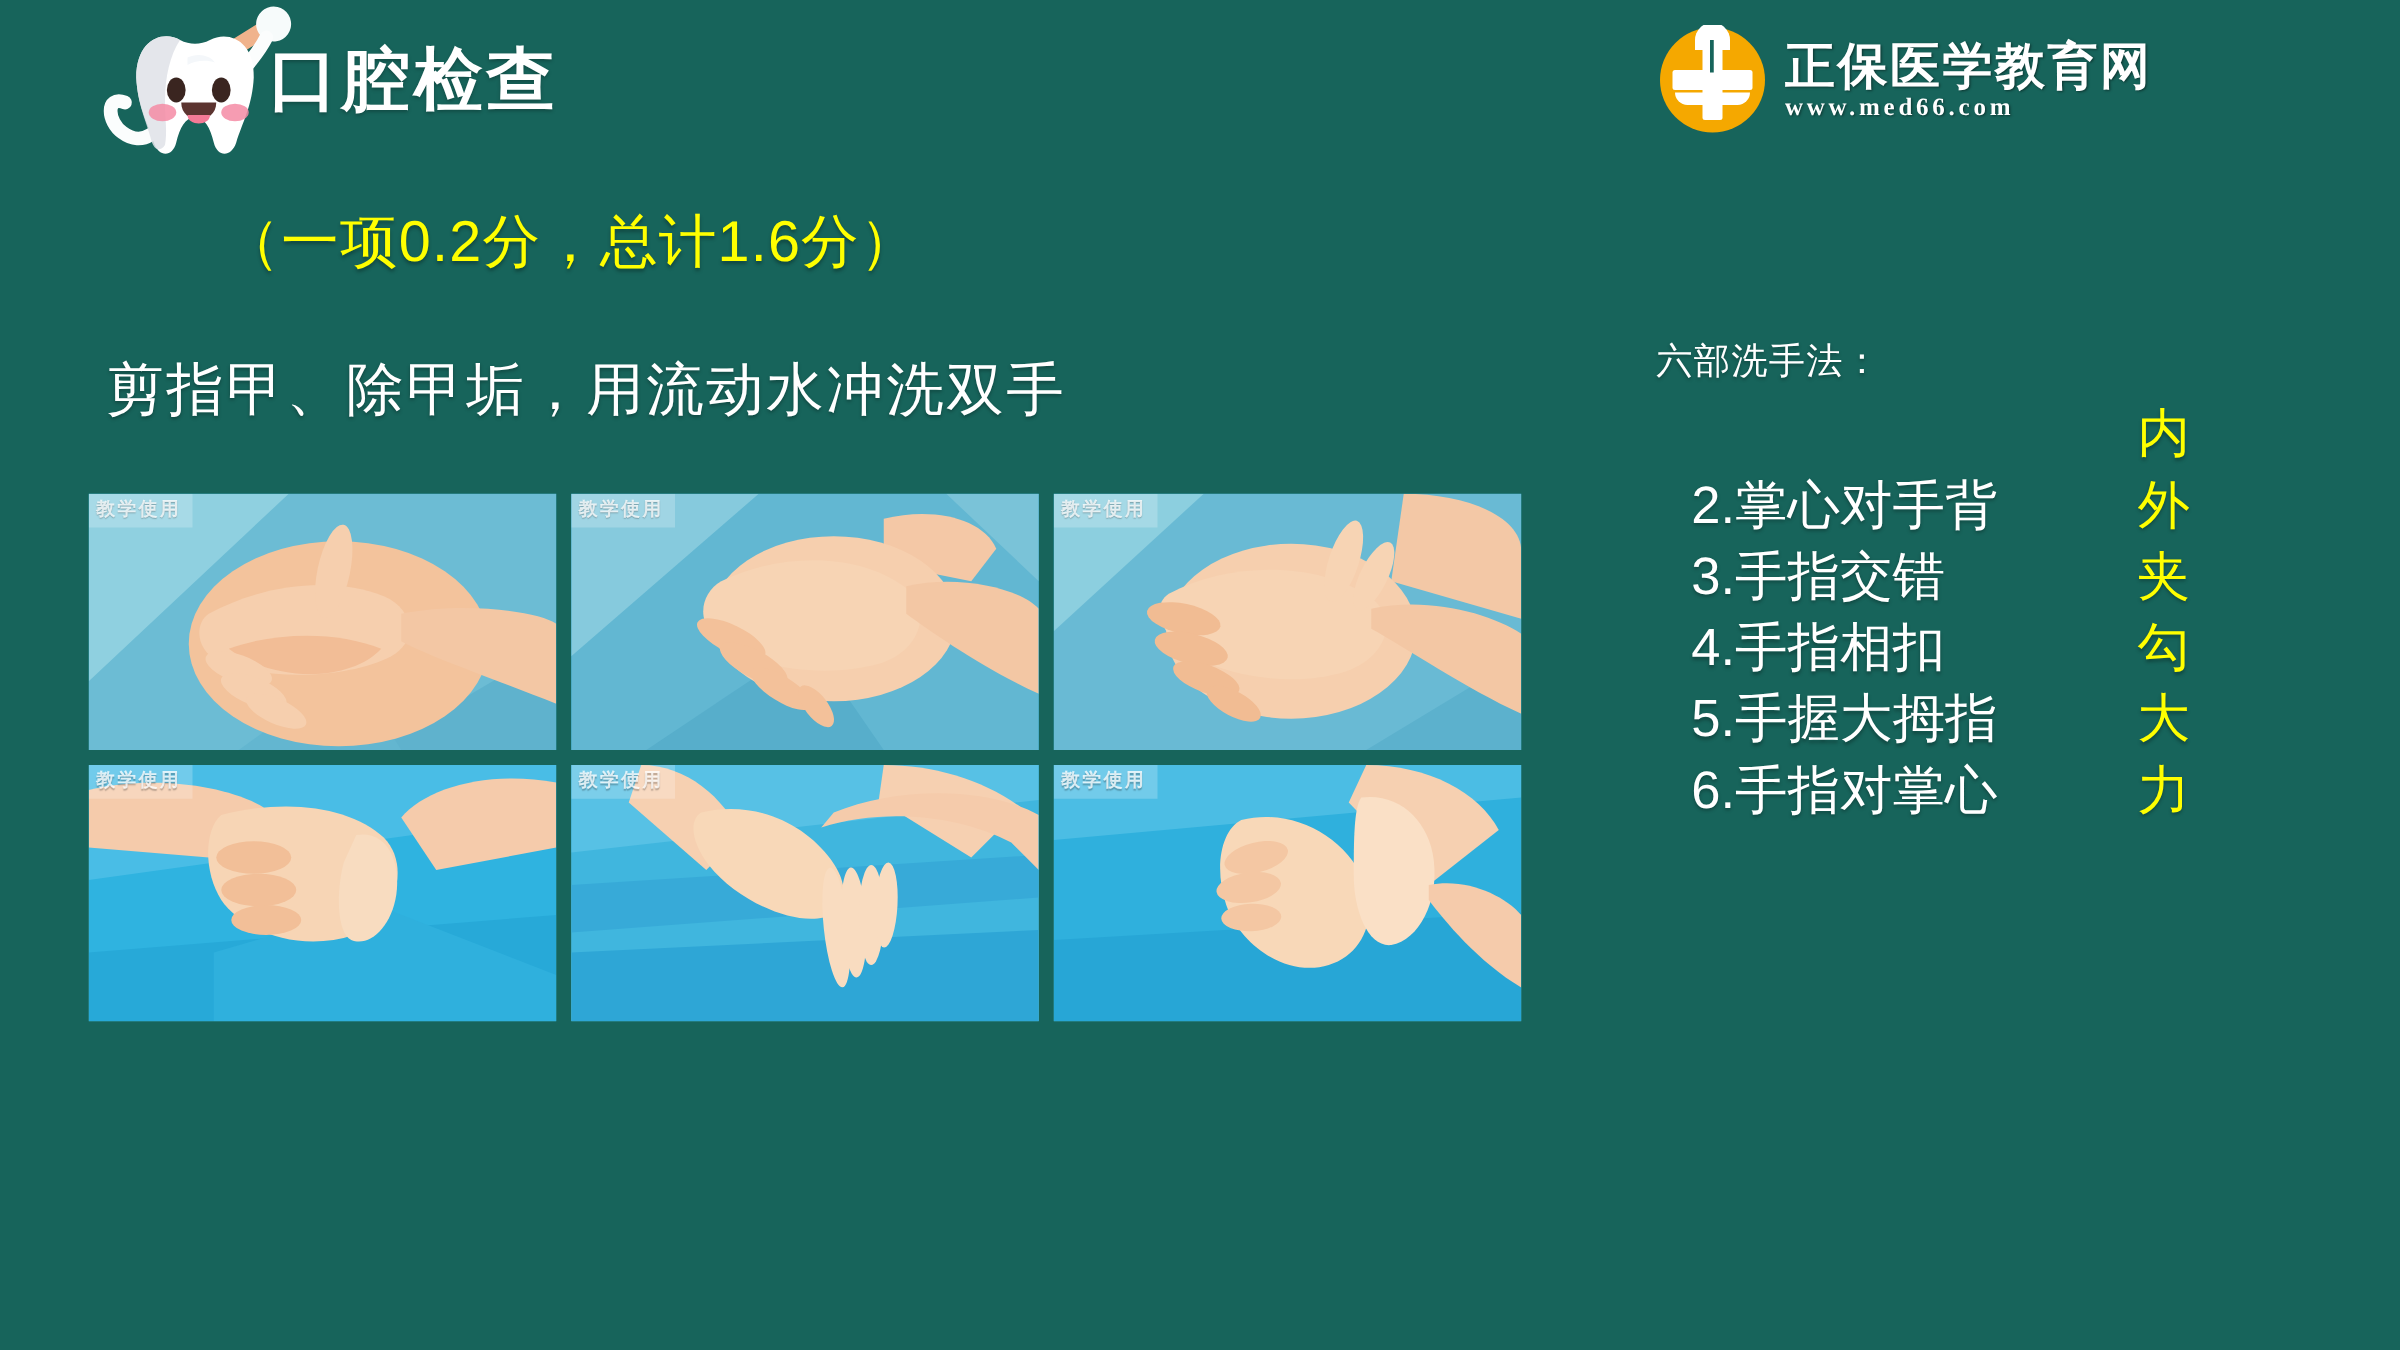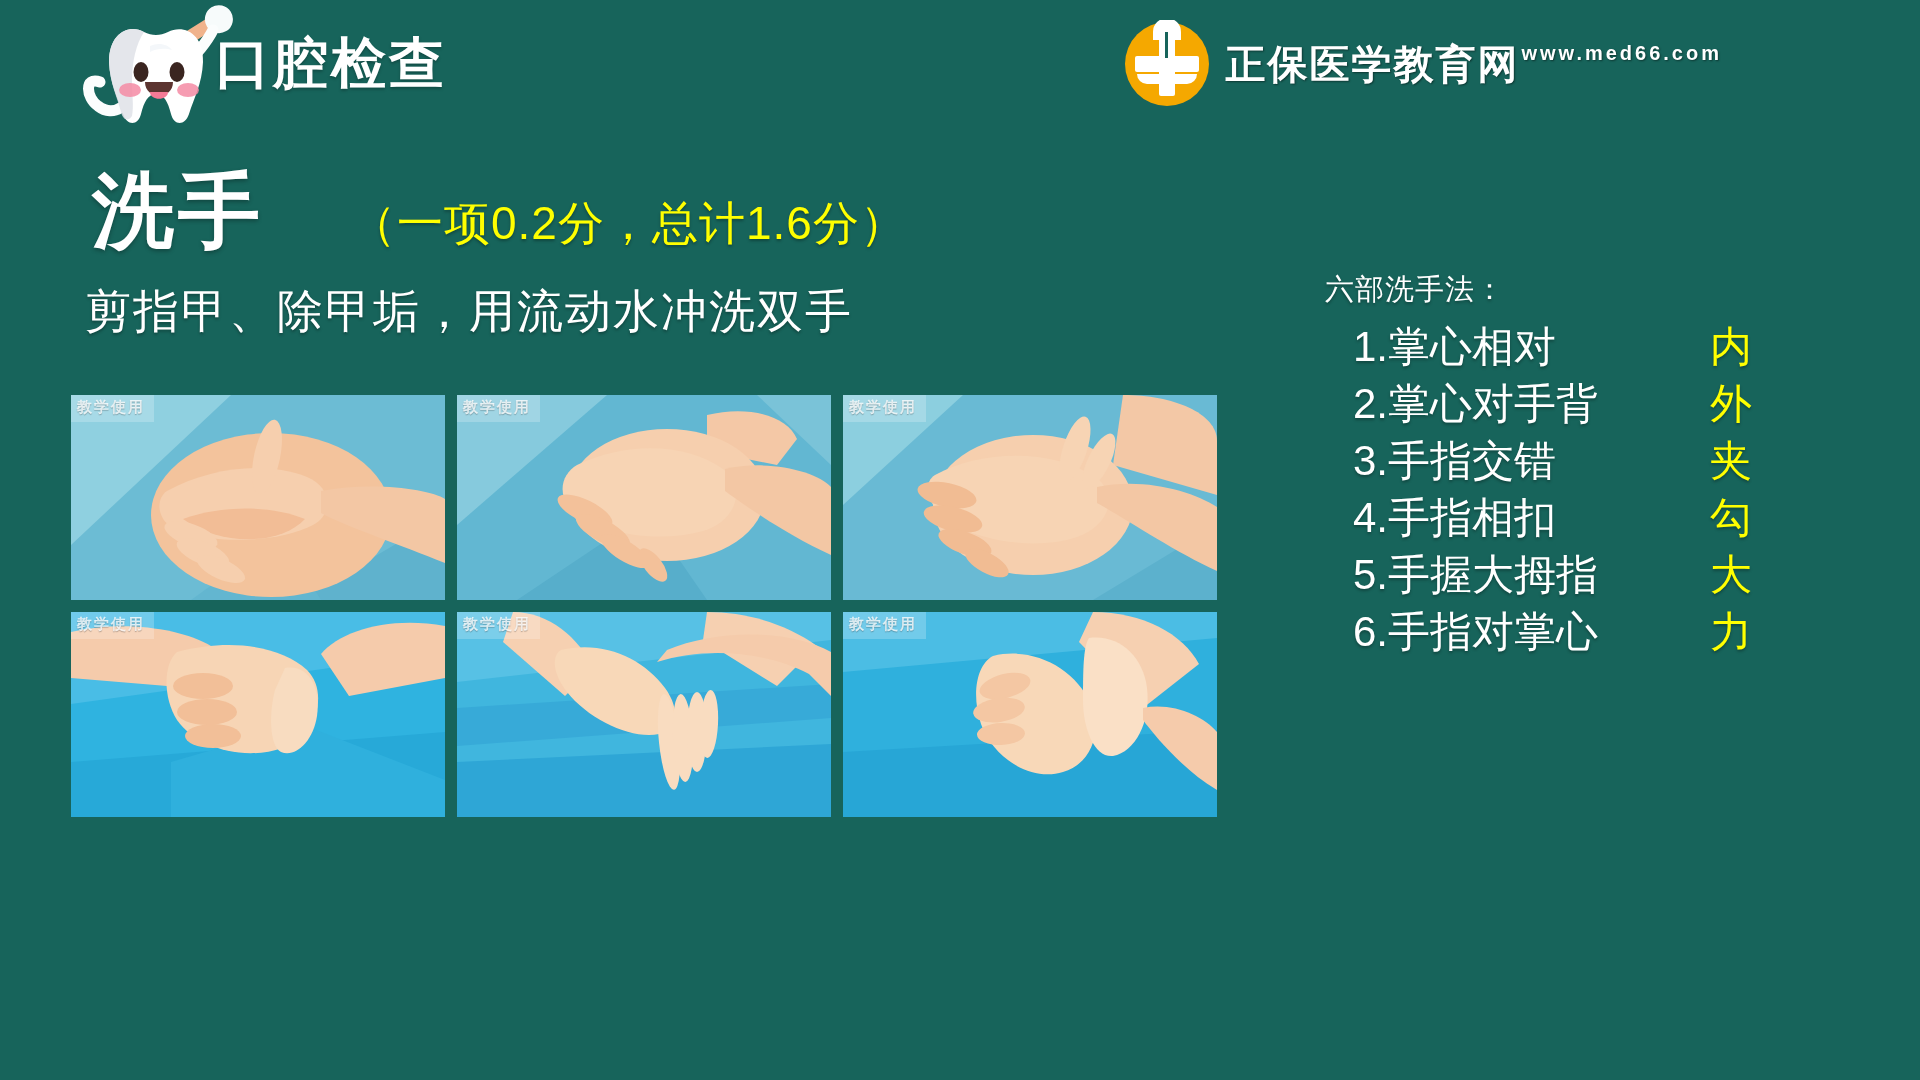--- a/index.html
+++ b/index.html
@@ -20,21 +20,21 @@
   .header-title {
     position:absolute; left:215px; top:36px;
     font-size:55px; font-weight:bold; color:#ffffff;
     letter-spacing:3px; line-height:1;
     text-shadow:0 2px 3px rgba(0,0,0,.25);
   }
 
   
   .brand { position:absolute; right:18px; top:8px; height:112px; display:flex; align-items:center; gap:14px; }
   .brand-mark { width:88px; height:88px; position:relative; }
-  .brand-text { display:flex; flex-direction:row; justify-content:center; gap:2px; }
+  .brand-text { display:flex; flex-direction:column; justify-content:center; gap:2px;font-family:Liberation Serif, serif; }
   .brand-cn {
     font-size:40px; font-weight:bold; color:#ffffff; letter-spacing:2px; line-height:1.05;
     text-shadow:1px 1px 2px rgba(0,0,0,.45);
   }
   .brand-url {
     font-size:20px; font-weight:bold; color:#ffffff; letter-spacing:3px; line-height:1;
     text-shadow:1px 1px 2px rgba(0,0,0,.45);
   }
 
   
@@ -161,21 +161,20 @@
       </svg>
     </div>
     <div class="brand-text">
       <div class="brand-cn">正保医学教育网</div>
       <div class="brand-url">www.med66.com</div>
     </div>
   </div>
 </div>
 
 <div class="title-row">
-  <div class="main-title">洗手</div>
   <div class="score-note">（一项0.2分，总计1.6分）</div>
 </div>
 
 <div class="subtitle">剪指甲、除甲垢，用流动水冲洗双手</div>
 
 <div class="photo-grid">
 
   <div class="photo">
     <svg class="cloth" viewBox="0 0 374 205" preserveAspectRatio="none">
       <rect width="374" height="205" fill="#6cbcd4"></rect>
@@ -302,21 +301,20 @@
       <path d="M300 96 C330 90 360 104 374 120 L374 178 C340 158 312 124 300 108 Z" fill="#f5cbab"></path>
     </svg>
     <div class="wm">教学使用</div>
   </div>
 </div>
 
 <div class="right-panel">
   <div class="right-heading">六部洗手法：</div>
 
   <div class="step">
-    <span class="step-label">1.掌心相对</span>
     <span class="step-key">内</span>
   </div>
   <div class="step">
     <span class="step-label">2.掌心对手背</span>
     <span class="step-key">外</span>
   </div>
   <div class="step">
     <span class="step-label">3.手指交错</span>
     <span class="step-key">夹</span>
   </div>

